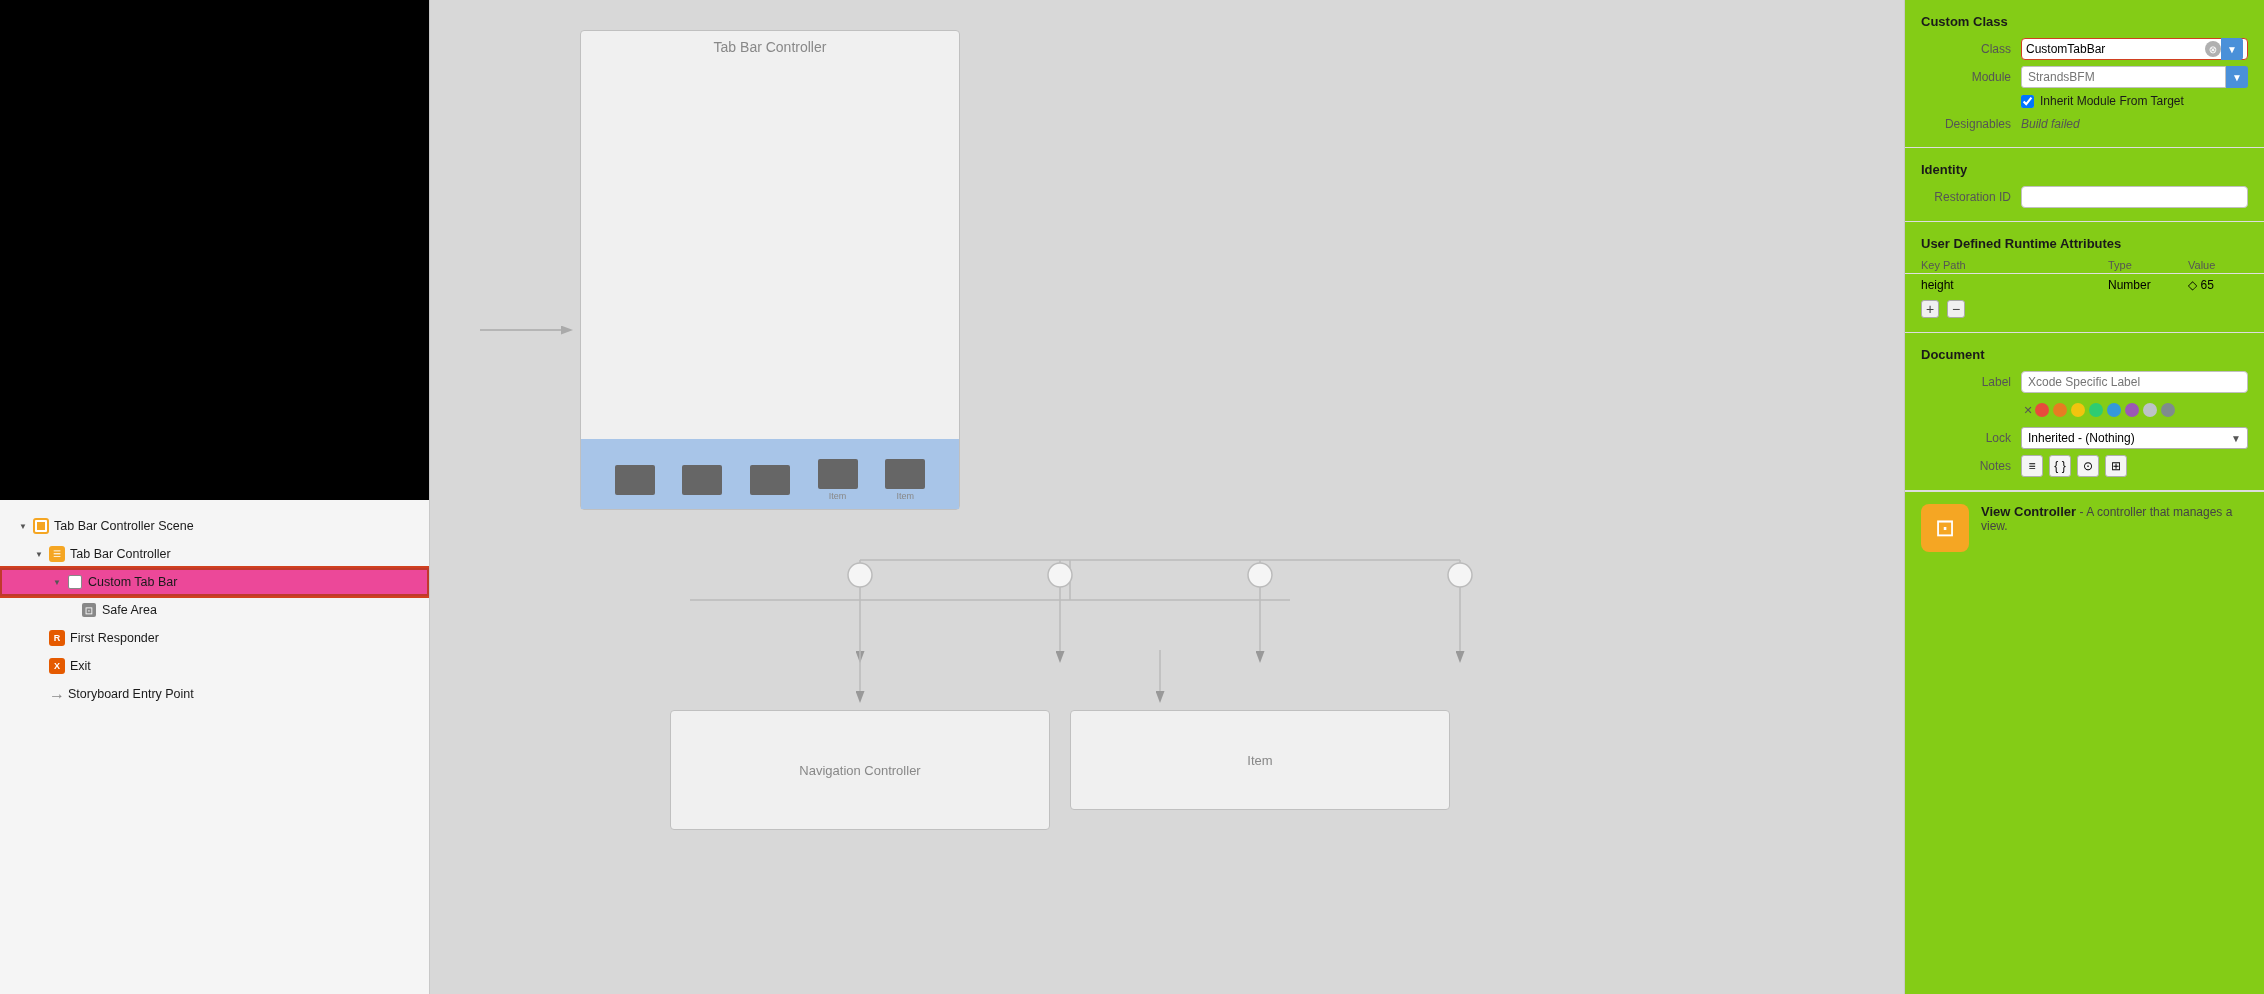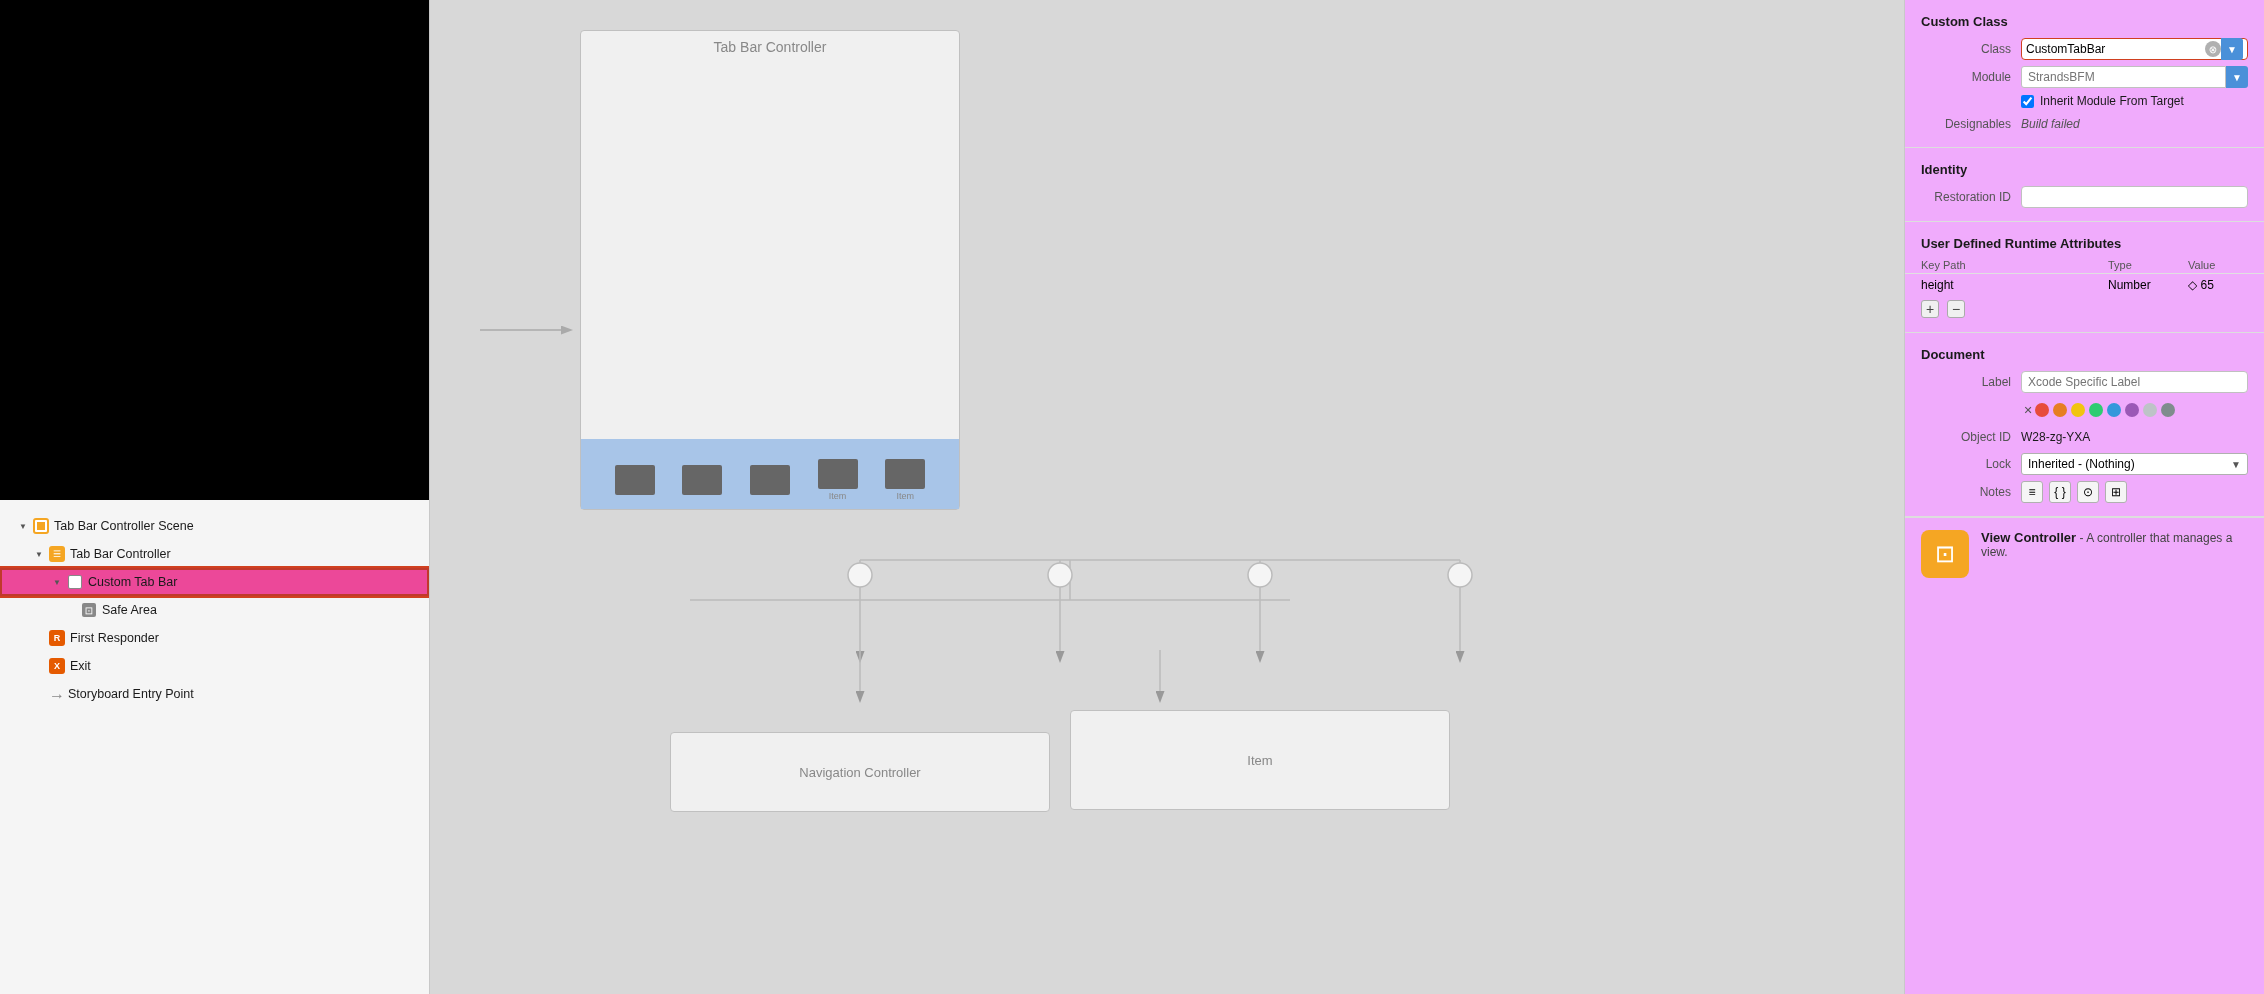--- a/index.html
+++ b/index.html
@@ -218,21 +218,21 @@
     .tab-item-wrapper {
       display: flex;
       flex-direction: column;
       align-items: center;
     }
 
     
     .right-panel {
       width: 360px;
       min-width: 360px;
-      background: #f0abfc;
+      background: #84cc16;
       border-left: 1px solid #c8c8c8;
       display: flex;
       flex-direction: column;
       overflow-y: auto;
       font-size: 12.5px;
     }
 
     .panel-section {
       border-bottom: 1px solid #ddd;
       padding: 10px 0;
@@ -597,21 +597,21 @@
             <div class="tab-item-label-small">Item</div>
           </div>
           <div class="tab-item-wrapper">
             <div class="tab-item-box"></div>
             <div class="tab-item-label-small">Item</div>
           </div>
         </div>
       </div>
     </div>
 
-    <div class="storyboard-scene" style="left: 240px; top: 732px; width: 380px; height: 80px;">
+    <div class="storyboard-scene" style="left: 240px; top: 710px; width: 380px; height: 120px;">
       <div style="display: flex; align-items: center; justify-content: center; height: 100%; color: #888; font-size: 13px;">Navigation Controller</div>
     </div>
 
     <div class="storyboard-scene" style="left: 640px; top: 710px; width: 380px; height: 100px;">
       <div style="display: flex; align-items: center; justify-content: center; height: 100%; color: #888; font-size: 13px;">Item</div>
     </div>
 
   </div>
 </div>
 
@@ -689,24 +689,20 @@
         <div class="color-dot" style="background:#e67e22;"></div>
         <div class="color-dot" style="background:#f1c40f;"></div>
         <div class="color-dot" style="background:#2ecc71;"></div>
         <div class="color-dot" style="background:#3498db;"></div>
         <div class="color-dot" style="background:#9b59b6;"></div>
         <div class="color-dot" style="background:#bdc3c7;"></div>
         <div class="color-dot" style="background:#7f8c8d;"></div>
       </div>
     </div>
 
-    <div class="field-row">
-      <span class="field-label">Object ID</span>
-      <span class="object-id-text">W28-zg-YXA</span>
-    </div>
 
     <div class="field-row">
       <span class="field-label">Lock</span>
       <div class="lock-dropdown" style="flex:1;gap:12px;">
         <span style="flex:1; font-size:12px;">Inherited - (Nothing)</span>
         <button style="background:none; border:none; cursor:pointer; font-size:10px; color:#555;">▼</button>
       </div>
     </div>
 
     <div class="field-row">

